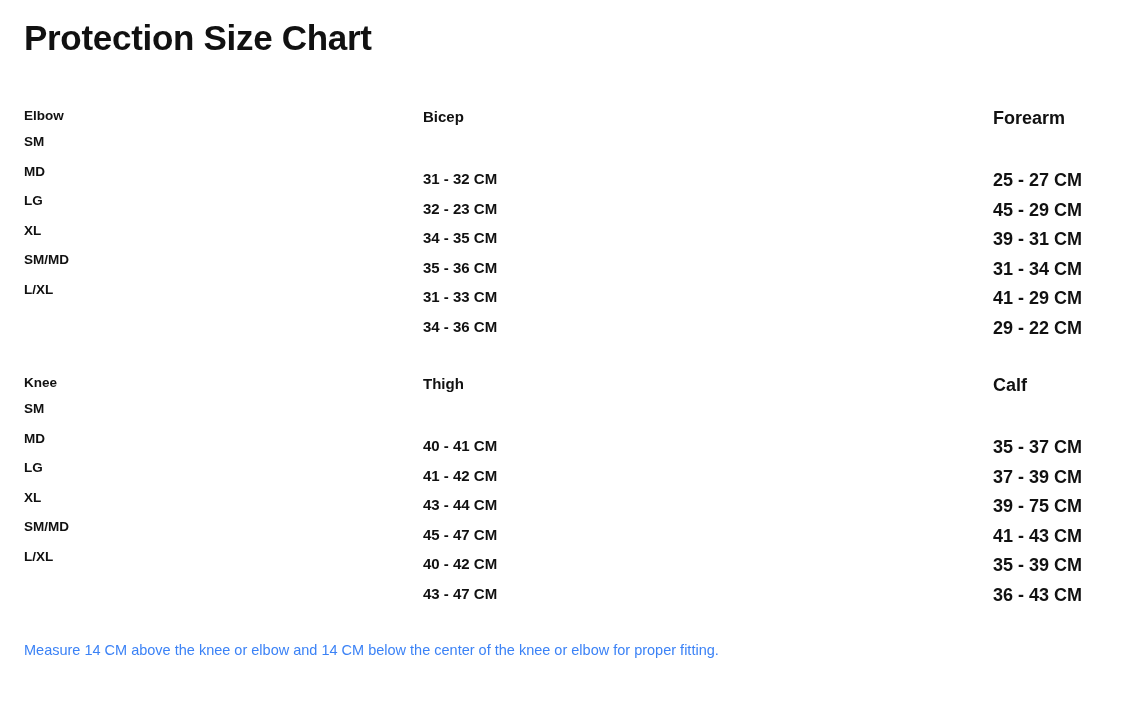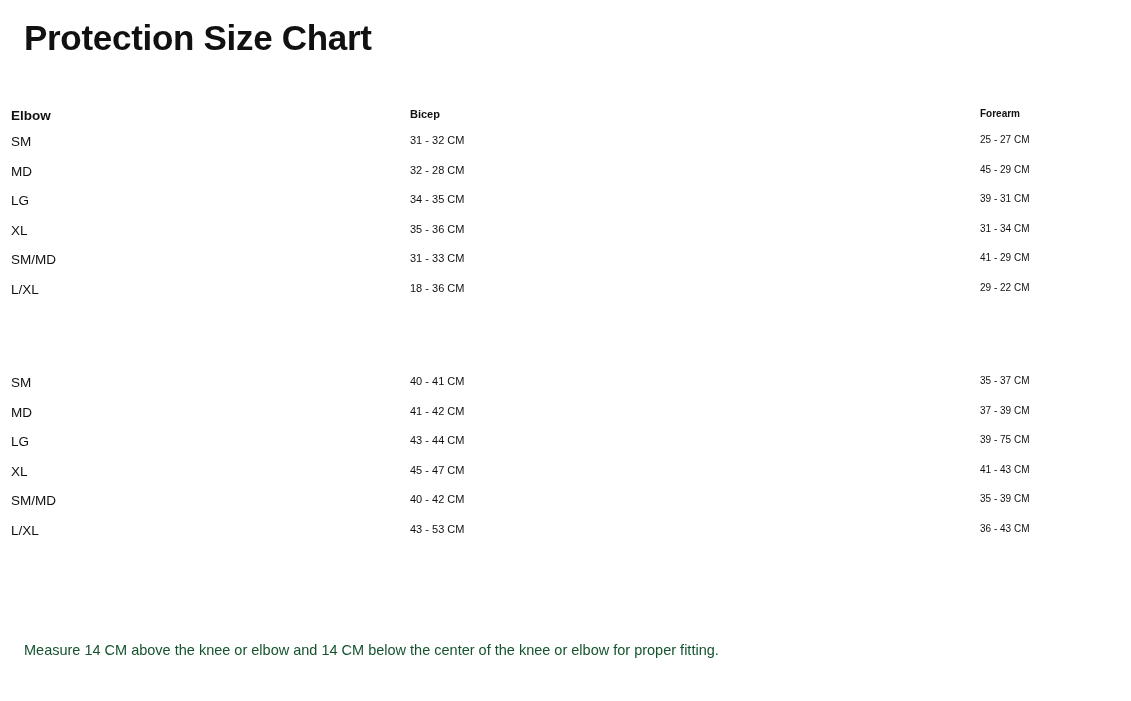--- a/index.html
+++ b/index.html
@@ -27,72 +27,73 @@
     left: 24px;
     top: 16px;
     font-size: 35px;
     font-weight: bold;
     letter-spacing: -0.3px;
     color: #111111;
     line-height: 44px;
   }
   .size-table {
     position: absolute;
-    left: 11px;
+    left: 24px;
     width: 1050px;
   }
   .table-elbow { top: 108px; }
   .table-knee { top: 375px; }
 
   .row {
     position: relative;
     height: 29.5px;
   }
   .row .c1 {
     position: absolute;
     left: 0px;
     top: 0;
     font-size: 13.5px;
     white-space: nowrap;
   }
   .row .c2 {
     position: absolute;
     left: 399px;
     top: 0;
-    font-size: 11px;
+    font-size: 15px;
     white-space: nowrap;
   }
   .row .c3 {
     position: absolute;
     left: 969px;
     top: 0;
-    font-size: 10px;
+    font-size: 18px;
     white-space: nowrap;
   }
   .row.header .c1,
   .row.header .c2,
   .row.header .c3 {
     font-weight: bold;
   }
   .row.header {
     height: 26px;
   }
   .row.data .c1 {
-    font-weight: normal;
+    font-weight: bold;
   }
   .row.data .c2,
   .row.data .c3 {
-    font-weight: normal;
+    font-weight: bold;
+    margin-top: 36px;
   }
   .footnote {
     position: absolute;
     left: 24px;
     top: 642px;
     font-size: 14.5px;
-    color: #14532d;
+    color: #3b82f6;
   }
 </style>
 </head>
 <body>
 
 <div class="page">
 
   <div class="page-title">Protection Size Chart</div>
 
   <div class="size-table table-elbow">
@@ -101,46 +102,51 @@
       <span class="c2">Bicep</span>
       <span class="c3">Forearm</span>
     </div>
     <div class="row data">
       <span class="c1">SM</span>
       <span class="c2">31 - 32 CM</span>
       <span class="c3">25 - 27 CM</span>
     </div>
     <div class="row data">
       <span class="c1">MD</span>
-      <span class="c2">32 - 28 CM</span>
+      <span class="c2">32 - 23 CM</span>
       <span class="c3">45 - 29 CM</span>
     </div>
     <div class="row data">
       <span class="c1">LG</span>
       <span class="c2">34 - 35 CM</span>
       <span class="c3">39 - 31 CM</span>
     </div>
     <div class="row data">
       <span class="c1">XL</span>
       <span class="c2">35 - 36 CM</span>
       <span class="c3">31 - 34 CM</span>
     </div>
     <div class="row data">
       <span class="c1">SM/MD</span>
       <span class="c2">31 - 33 CM</span>
       <span class="c3">41 - 29 CM</span>
     </div>
     <div class="row data">
       <span class="c1">L/XL</span>
-      <span class="c2">18 - 36 CM</span>
+      <span class="c2">34 - 36 CM</span>
       <span class="c3">29 - 22 CM</span>
     </div>
   </div>
 
   <div class="size-table table-knee">
+    <div class="row header">
+      <span class="c1">Knee</span>
+      <span class="c2">Thigh</span>
+      <span class="c3">Calf</span>
+    </div>
     <div class="row data">
       <span class="c1">SM</span>
       <span class="c2">40 - 41 CM</span>
       <span class="c3">35 - 37 CM</span>
     </div>
     <div class="row data">
       <span class="c1">MD</span>
       <span class="c2">41 - 42 CM</span>
       <span class="c3">37 - 39 CM</span>
     </div>
@@ -154,20 +160,20 @@
       <span class="c2">45 - 47 CM</span>
       <span class="c3">41 - 43 CM</span>
     </div>
     <div class="row data">
       <span class="c1">SM/MD</span>
       <span class="c2">40 - 42 CM</span>
       <span class="c3">35 - 39 CM</span>
     </div>
     <div class="row data">
       <span class="c1">L/XL</span>
-      <span class="c2">43 - 53 CM</span>
+      <span class="c2">43 - 47 CM</span>
       <span class="c3">36 - 43 CM</span>
     </div>
   </div>
 
   <div class="footnote">Measure 14 CM above the knee or elbow and 14 CM below the center of the knee or elbow for proper fitting.</div>
 
 </div>
 
 </body></html>

